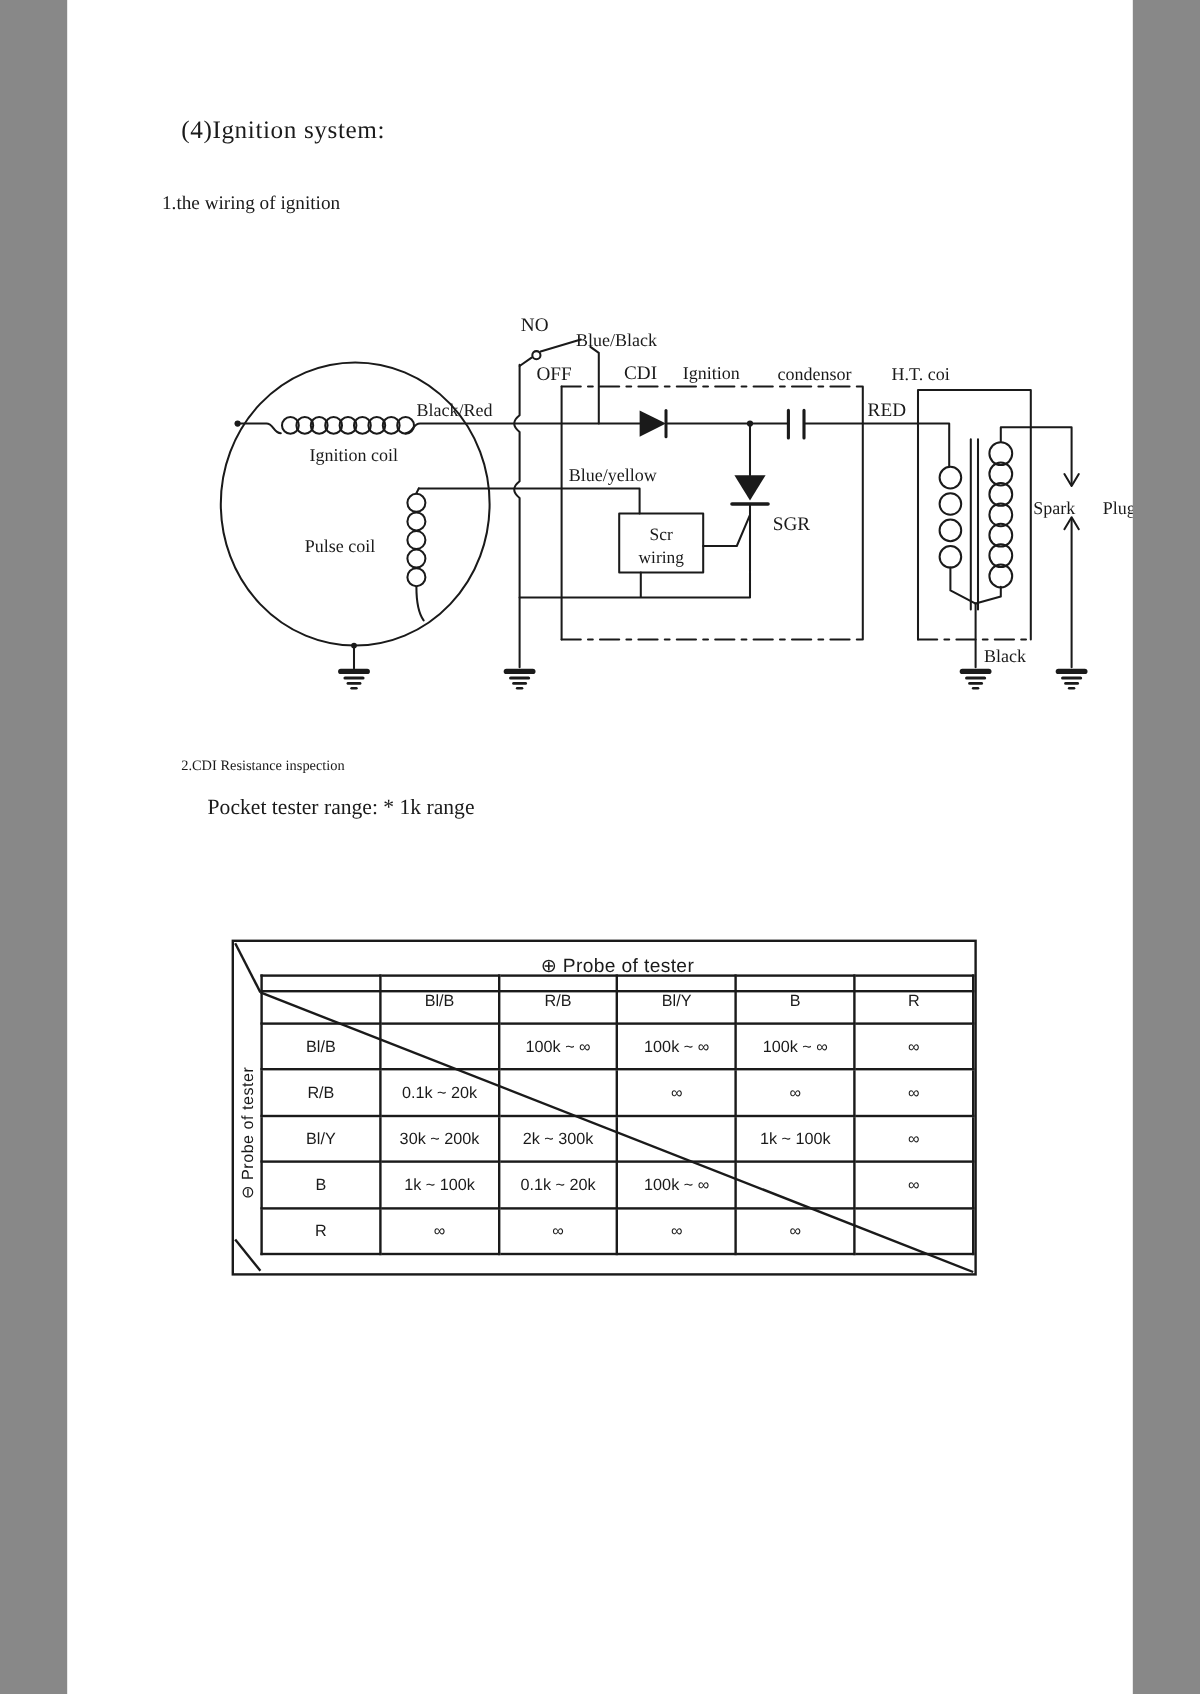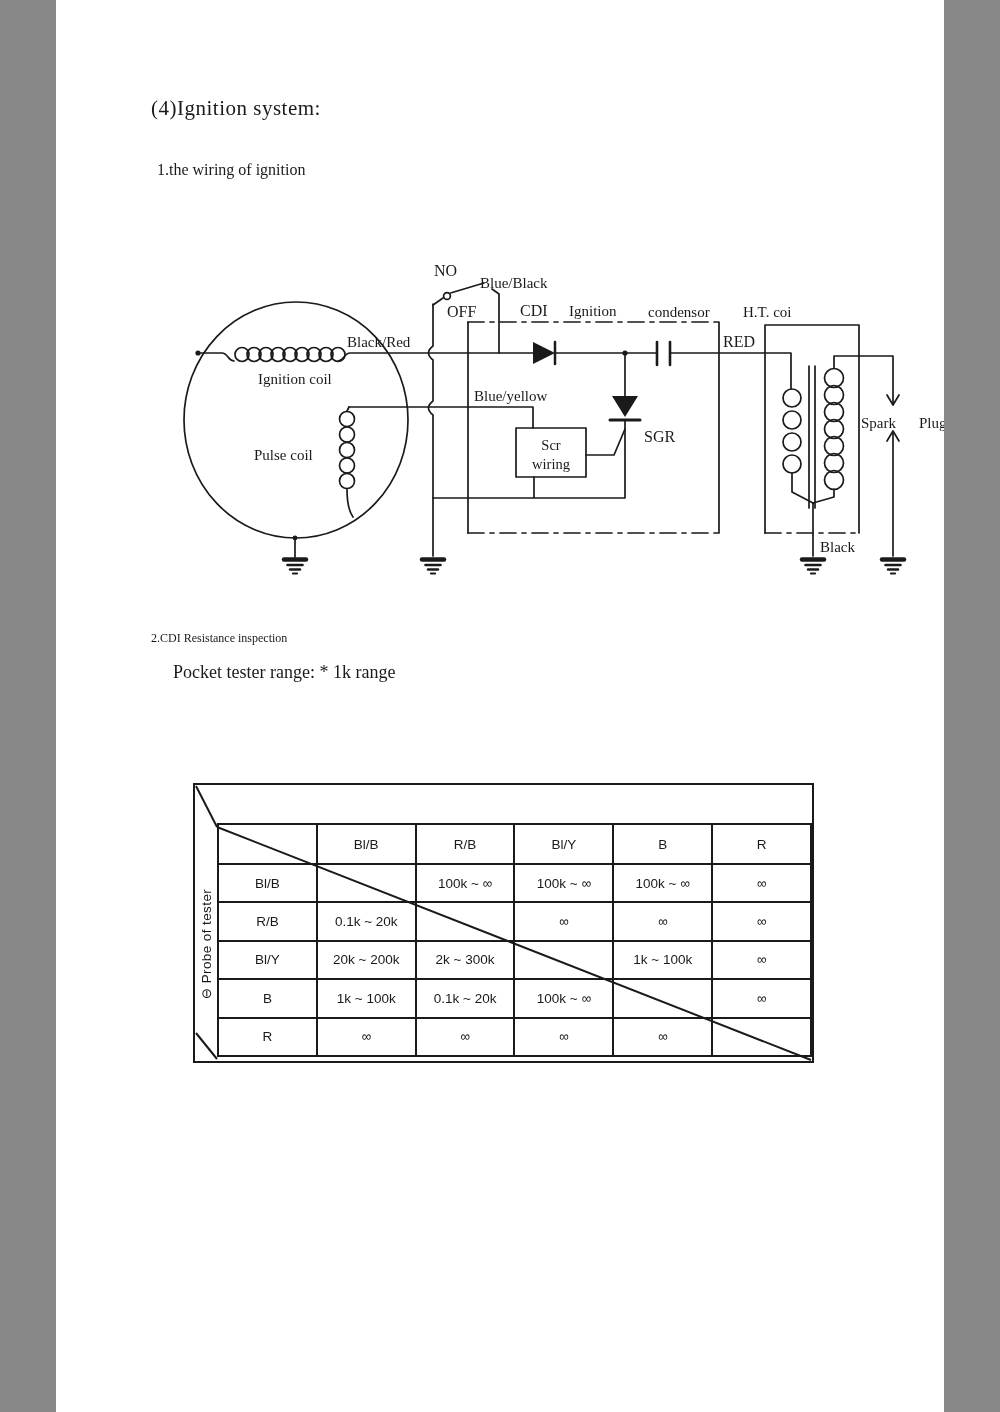--- a/index.html
+++ b/index.html
@@ -11,21 +11,21 @@
     position:relative;
     width:888px;height:1412px;
     background:var(--paper);
     margin:0 auto;
     overflow:hidden;
     font-family:"Liberation Serif", serif;
     color:var(--ink);
   }
   .abs{position:absolute;margin:0;white-space:nowrap;}
   .title{left:95px;top:96px;font-size:21px;font-weight:400;letter-spacing:0.5px;}
-  .s1{left:101px;top:161px;font-size:16px;}
+  .s1{left:79px;top:161px;font-size:16px;}
   .s2{left:95px;top:631px;font-size:12px;}
   .s3{left:117px;top:662px;font-size:18px;}
 
   svg.diagram{position:absolute;left:0;top:0;width:1000px;height:620px;}
   svg.diagram text{font-family:"Liberation Serif", serif;fill:var(--ink);}
 
   
   .rtable{
     position:absolute;left:137px;top:783px;
     width:621px;height:280px;
@@ -40,21 +40,21 @@
     display:flex;align-items:center;justify-content:center;
     font-size:16px;letter-spacing:0.3px;
   }
   .lband{position:absolute;left:0;top:42px;width:22px;height:234px;}
   .lband .rot{
     position:absolute;top:50%;left:50%;
     transform:translate(-50%,-50%) rotate(-90deg);
     white-space:nowrap;font-size:13.5px;letter-spacing:0.4px;
   }
   table.grid{
-    position:absolute;left:22px;top:38px;
+    position:absolute;left:22px;top:27px;
     width:595px;height:234px;
     border-collapse:collapse;table-layout:fixed;padding-left:36px;
   }
   table.grid td{
     border:2px solid var(--ink);
     text-align:center;vertical-align:middle;
     font-size:13.5px;padding:0;
   }
   table.grid tr.hdr{height:40px;}
   .diagoverlay{position:absolute;left:0;top:0;width:617px;height:276px;pointer-events:none;}
@@ -211,20 +211,21 @@
     <text x="805" y="428" font-size="15">Spark</text>
     <text x="863" y="428" font-size="15">Plug</text>
     <text x="764" y="552" font-size="15">Black</text>
   </svg>
 
   <p class="abs s2">2.CDI Resistance inspection</p>
   <p class="abs s3">Pocket tester range: * 1k range</p>
 
   <div class="rtable">
 
+    <div class="tband">⊕ Probe of tester</div>
 
     <div class="lband">
       <span class="rot">⊖ Probe of tester</span>
     </div>
 
     <table class="grid">
       <tbody>
           <tr class="hdr">
         <td></td>
         <td>Bl/B</td>
@@ -244,21 +245,21 @@
       <tr>
         <td>R/B</td>
         <td>0.1k ~ 20k</td>
         <td></td>
         <td>∞</td>
         <td>∞</td>
         <td>∞</td>
       </tr>
       <tr>
         <td>Bl/Y</td>
-        <td>20k ~ 200k</td>
+        <td>30k ~ 200k</td>
         <td>2k ~ 300k</td>
         <td></td>
         <td>1k ~ 100k</td>
         <td>∞</td>
       </tr>
       <tr>
         <td>B</td>
         <td>1k ~ 100k</td>
         <td>0.1k ~ 20k</td>
         <td>100k ~ ∞</td>

